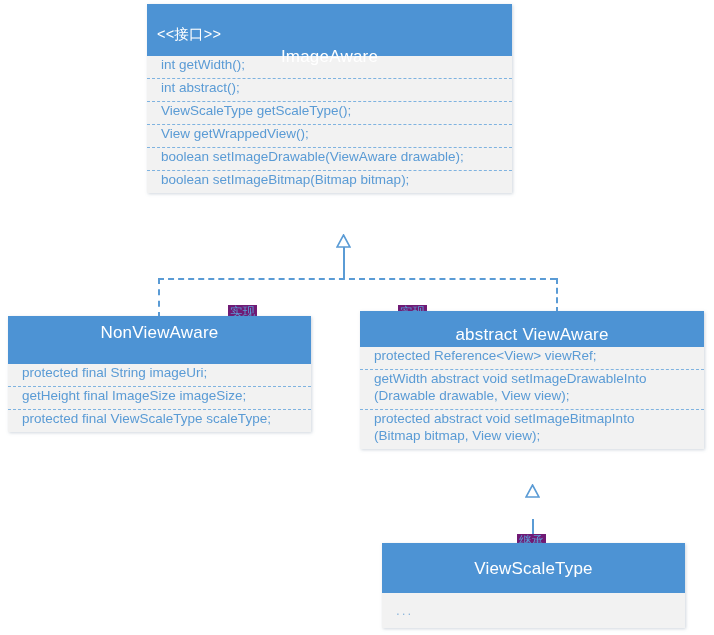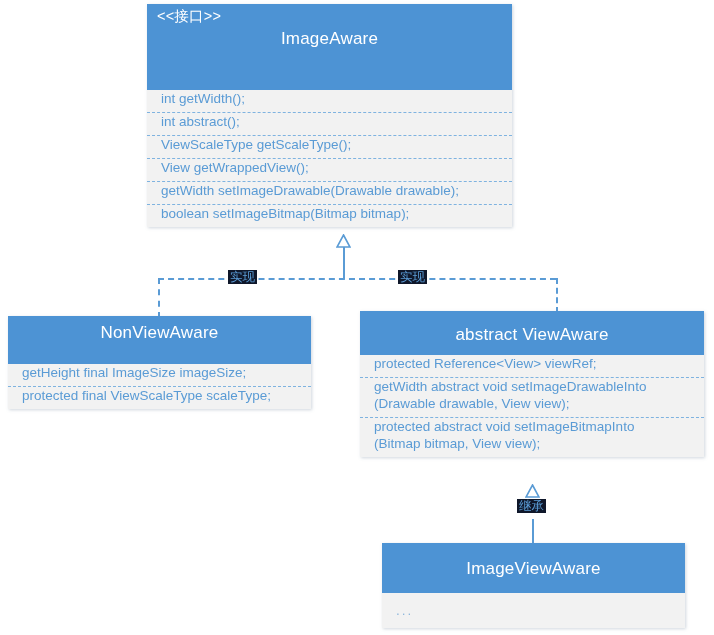--- a/index.html
+++ b/index.html
@@ -66,23 +66,23 @@
     padding-top: 9px;
     padding-bottom: 9px;
   }
 
   
   #box-imageaware   { left: 147px; top: 4px;   width: 365px; }
   #box-nonviewaware { left: 8px;   top: 316px; width: 303px; }
   #box-viewaware    { left: 360px; top: 311px; width: 344px; }
   #box-imageview    { left: 382px; top: 543px; width: 303px; }
 
-  #box-imageaware .uml-header   { height: 86px; padding-top: 2px; }
+  #box-imageaware .uml-header   { height: 52px; padding-top: 20px; }
   #box-nonviewaware .uml-header { height: 48px; }
-  #box-viewaware .uml-header    { height: 44px; padding-top: 12px; }
+  #box-viewaware .uml-header    { height: 36px; padding-top: 12px; }
   #box-imageview .uml-header    { height: 50px; padding-top: 14px; }
   .v-solid {
     position: absolute;
     width: 0;
     border-left: 2px solid #5a9bd5;
   }
   .v-dash {
     position: absolute;
     width: 0;
     border-left: 2px dashed #5a9bd5;
@@ -97,23 +97,24 @@
     width: 15px;
     height: 13px;
   }
   .tri-outline svg { display: block; }
 
   .conn-label {
     position: absolute;
     color: #5a9bd5;
     font-size: 12.5px;
     line-height: 14px;
-    background: #0f172a;
+    background: #701a75;
     padding: 0 2px;
     white-space: nowrap;
+    margin-top: 35px;
   }
 </style>
 </head>
 <body>
 
 <div class="v-solid" style="left:343px; top:247px; height:32px;"></div>
 
 <div class="tri-outline" style="left:336px; top:234px;">
   <svg width="15" height="14" viewBox="0 0 15 14">
     <polygon points="7.5,1 14,13 1,13" fill="#ffffff" stroke="#5a9bd5" stroke-width="1.6" stroke-linejoin="miter"></polygon>
@@ -143,48 +144,49 @@
 <div class="uml-class" id="box-imageaware">
   <div class="uml-header">
     <div class="uml-stereotype">&lt;&lt;接口&gt;&gt;</div>
     <div class="uml-title">ImageAware</div>
   </div>
   <div class="uml-body">
     <div class="uml-row">int getWidth();</div>
     <div class="uml-row">int abstract();</div>
     <div class="uml-row">ViewScaleType getScaleType();</div>
     <div class="uml-row">View getWrappedView();</div>
-    <div class="uml-row">getWidth setImageDrawable(Drawable drawable);</div>
+    <div class="uml-row">boolean setImageDrawable(ViewAware drawable);</div>
     <div class="uml-row">boolean setImageBitmap(Bitmap bitmap);</div>
   </div>
 </div>
 
 <div class="uml-class" id="box-nonviewaware">
   <div class="uml-header">
     <div class="uml-title">NonViewAware</div>
   </div>
   <div class="uml-body">
+    <div class="uml-row">protected final String imageUri;</div>
     <div class="uml-row">getHeight final ImageSize imageSize;</div>
     <div class="uml-row">protected final ViewScaleType scaleType;</div>
   </div>
 </div>
 
 <div class="uml-class" id="box-viewaware">
   <div class="uml-header">
     <div class="uml-title">abstract ViewAware</div>
   </div>
   <div class="uml-body">
     <div class="uml-row">protected Reference&lt;View&gt; viewRef;</div>
     <div class="uml-row">getWidth abstract void setImageDrawableInto
 (Drawable drawable, View view);</div>
     <div class="uml-row">protected abstract void setImageBitmapInto
 (Bitmap bitmap, View view);</div>
   </div>
 </div>
 
 <div class="uml-class" id="box-imageview">
   <div class="uml-header">
-    <div class="uml-title">ImageViewAware</div>
+    <div class="uml-title">ViewScaleType</div>
   </div>
   <div class="uml-body">
     <div class="uml-row dots">...</div>
   </div>
 </div>
 
 </body></html>

